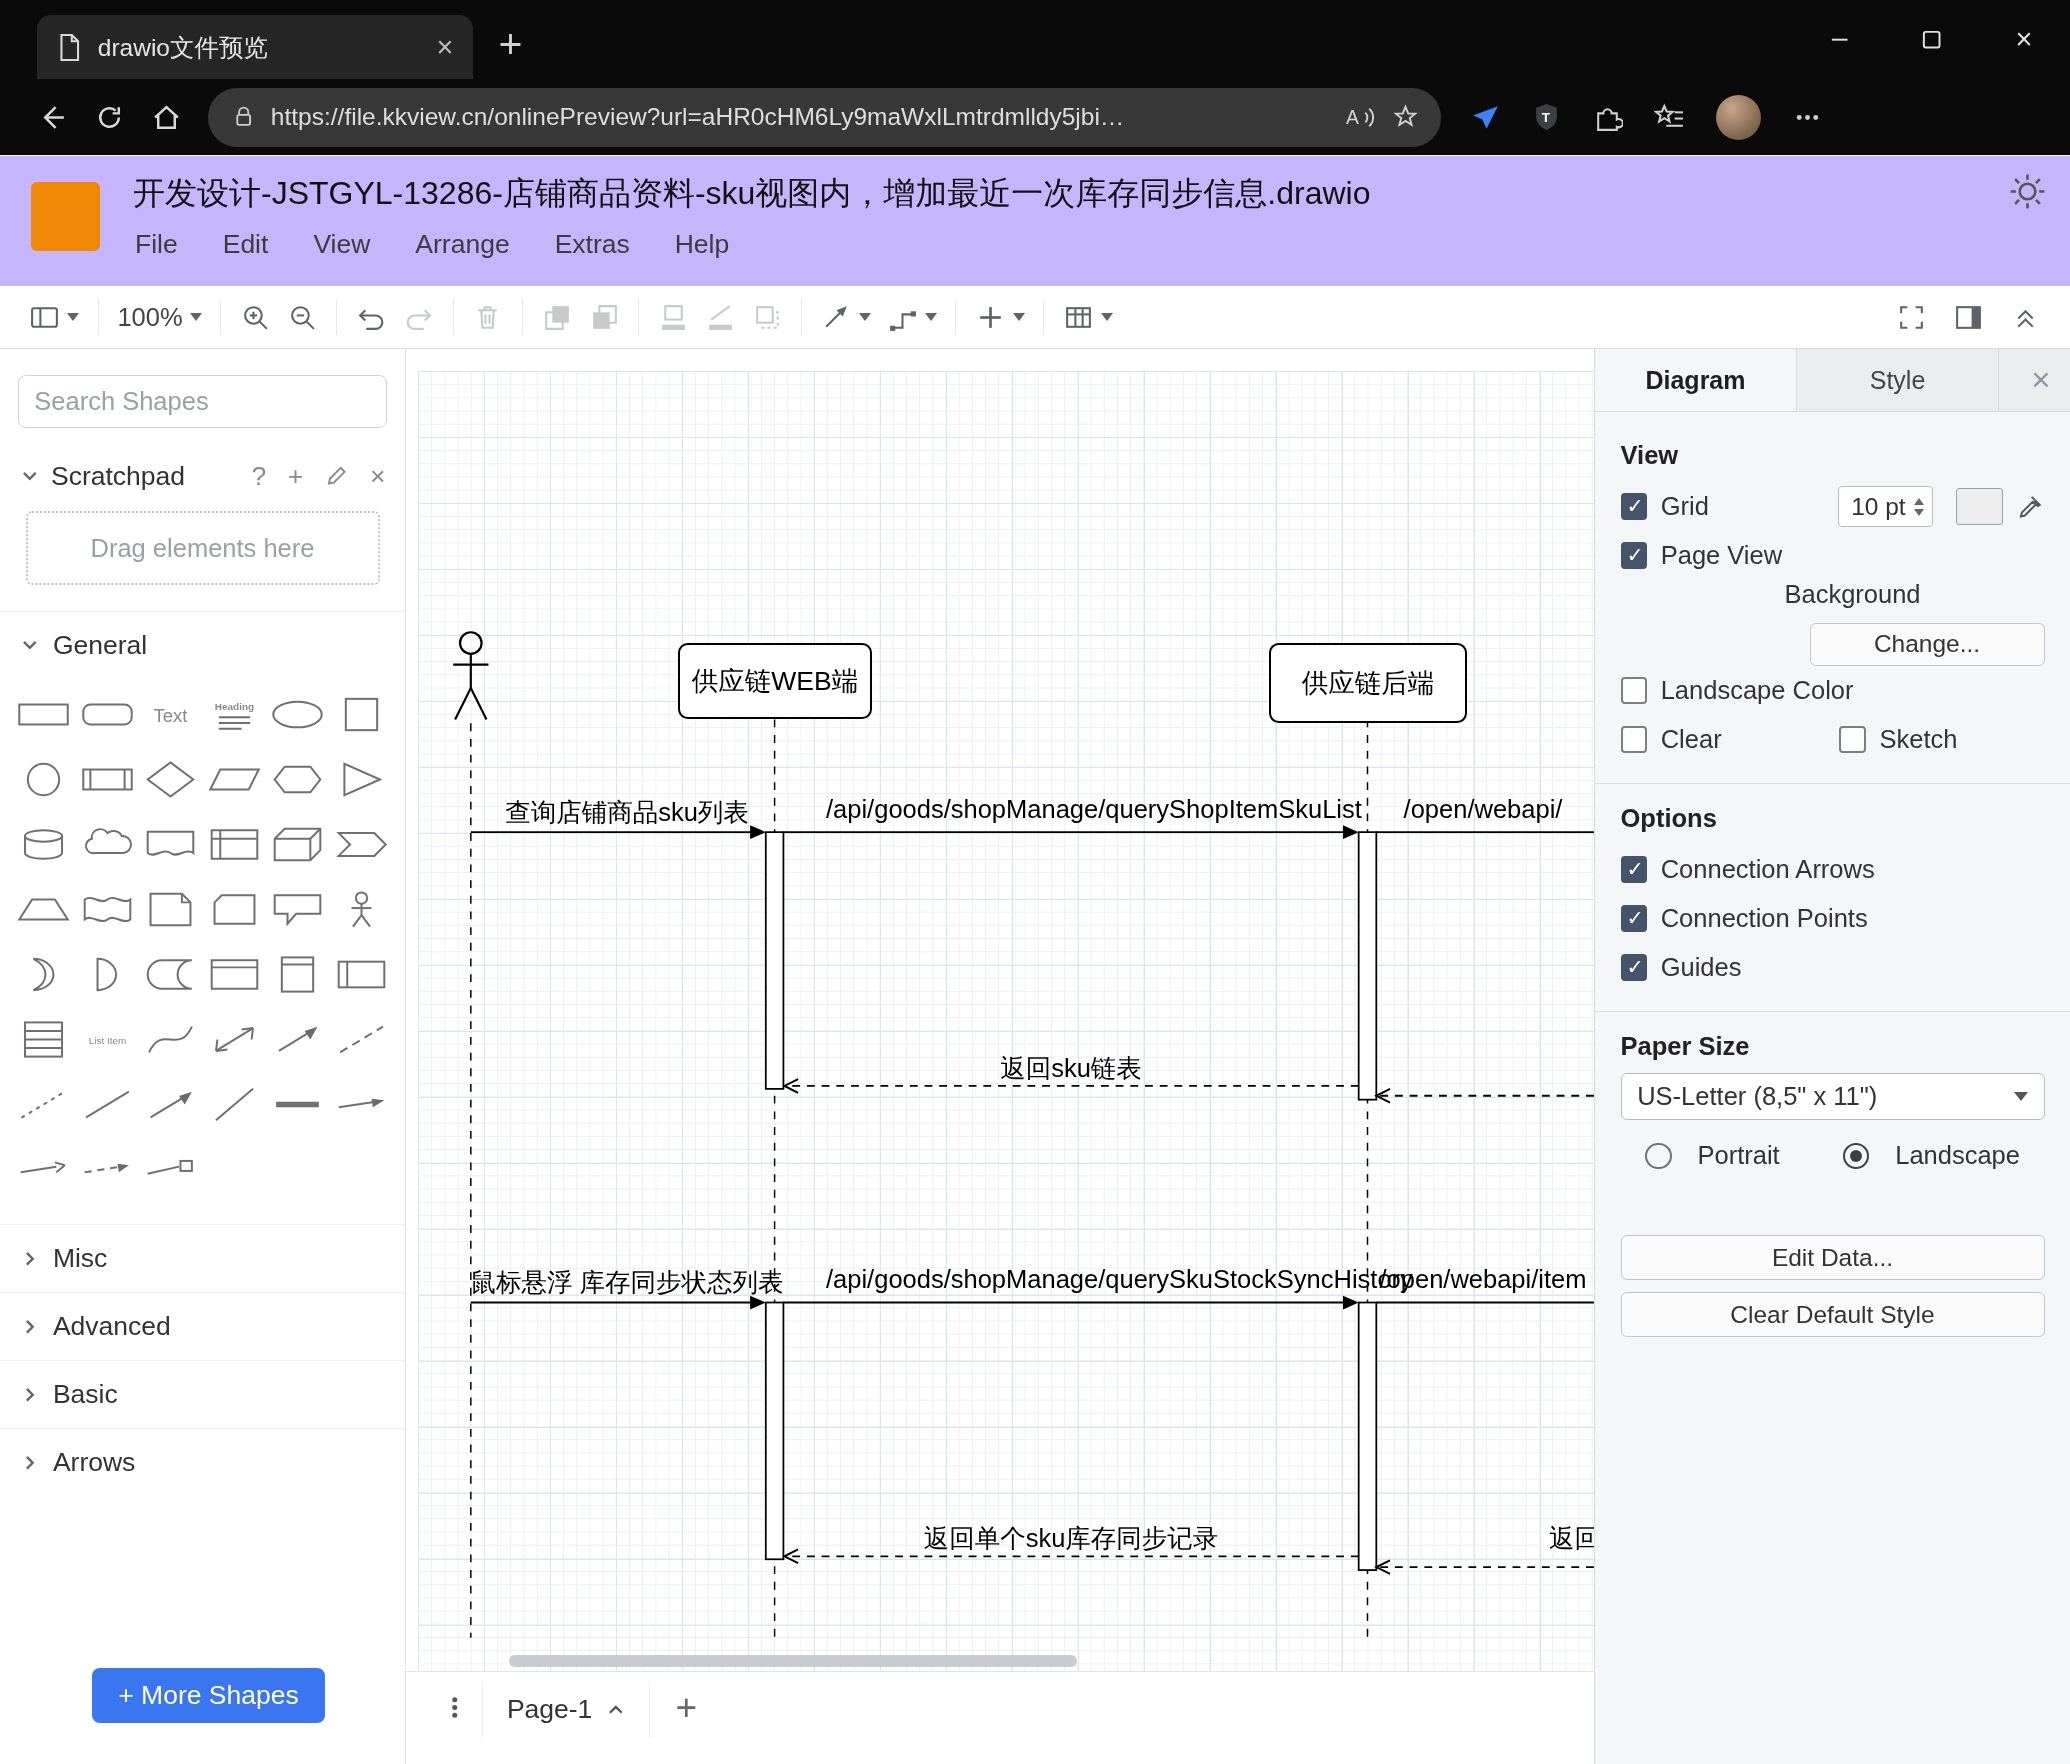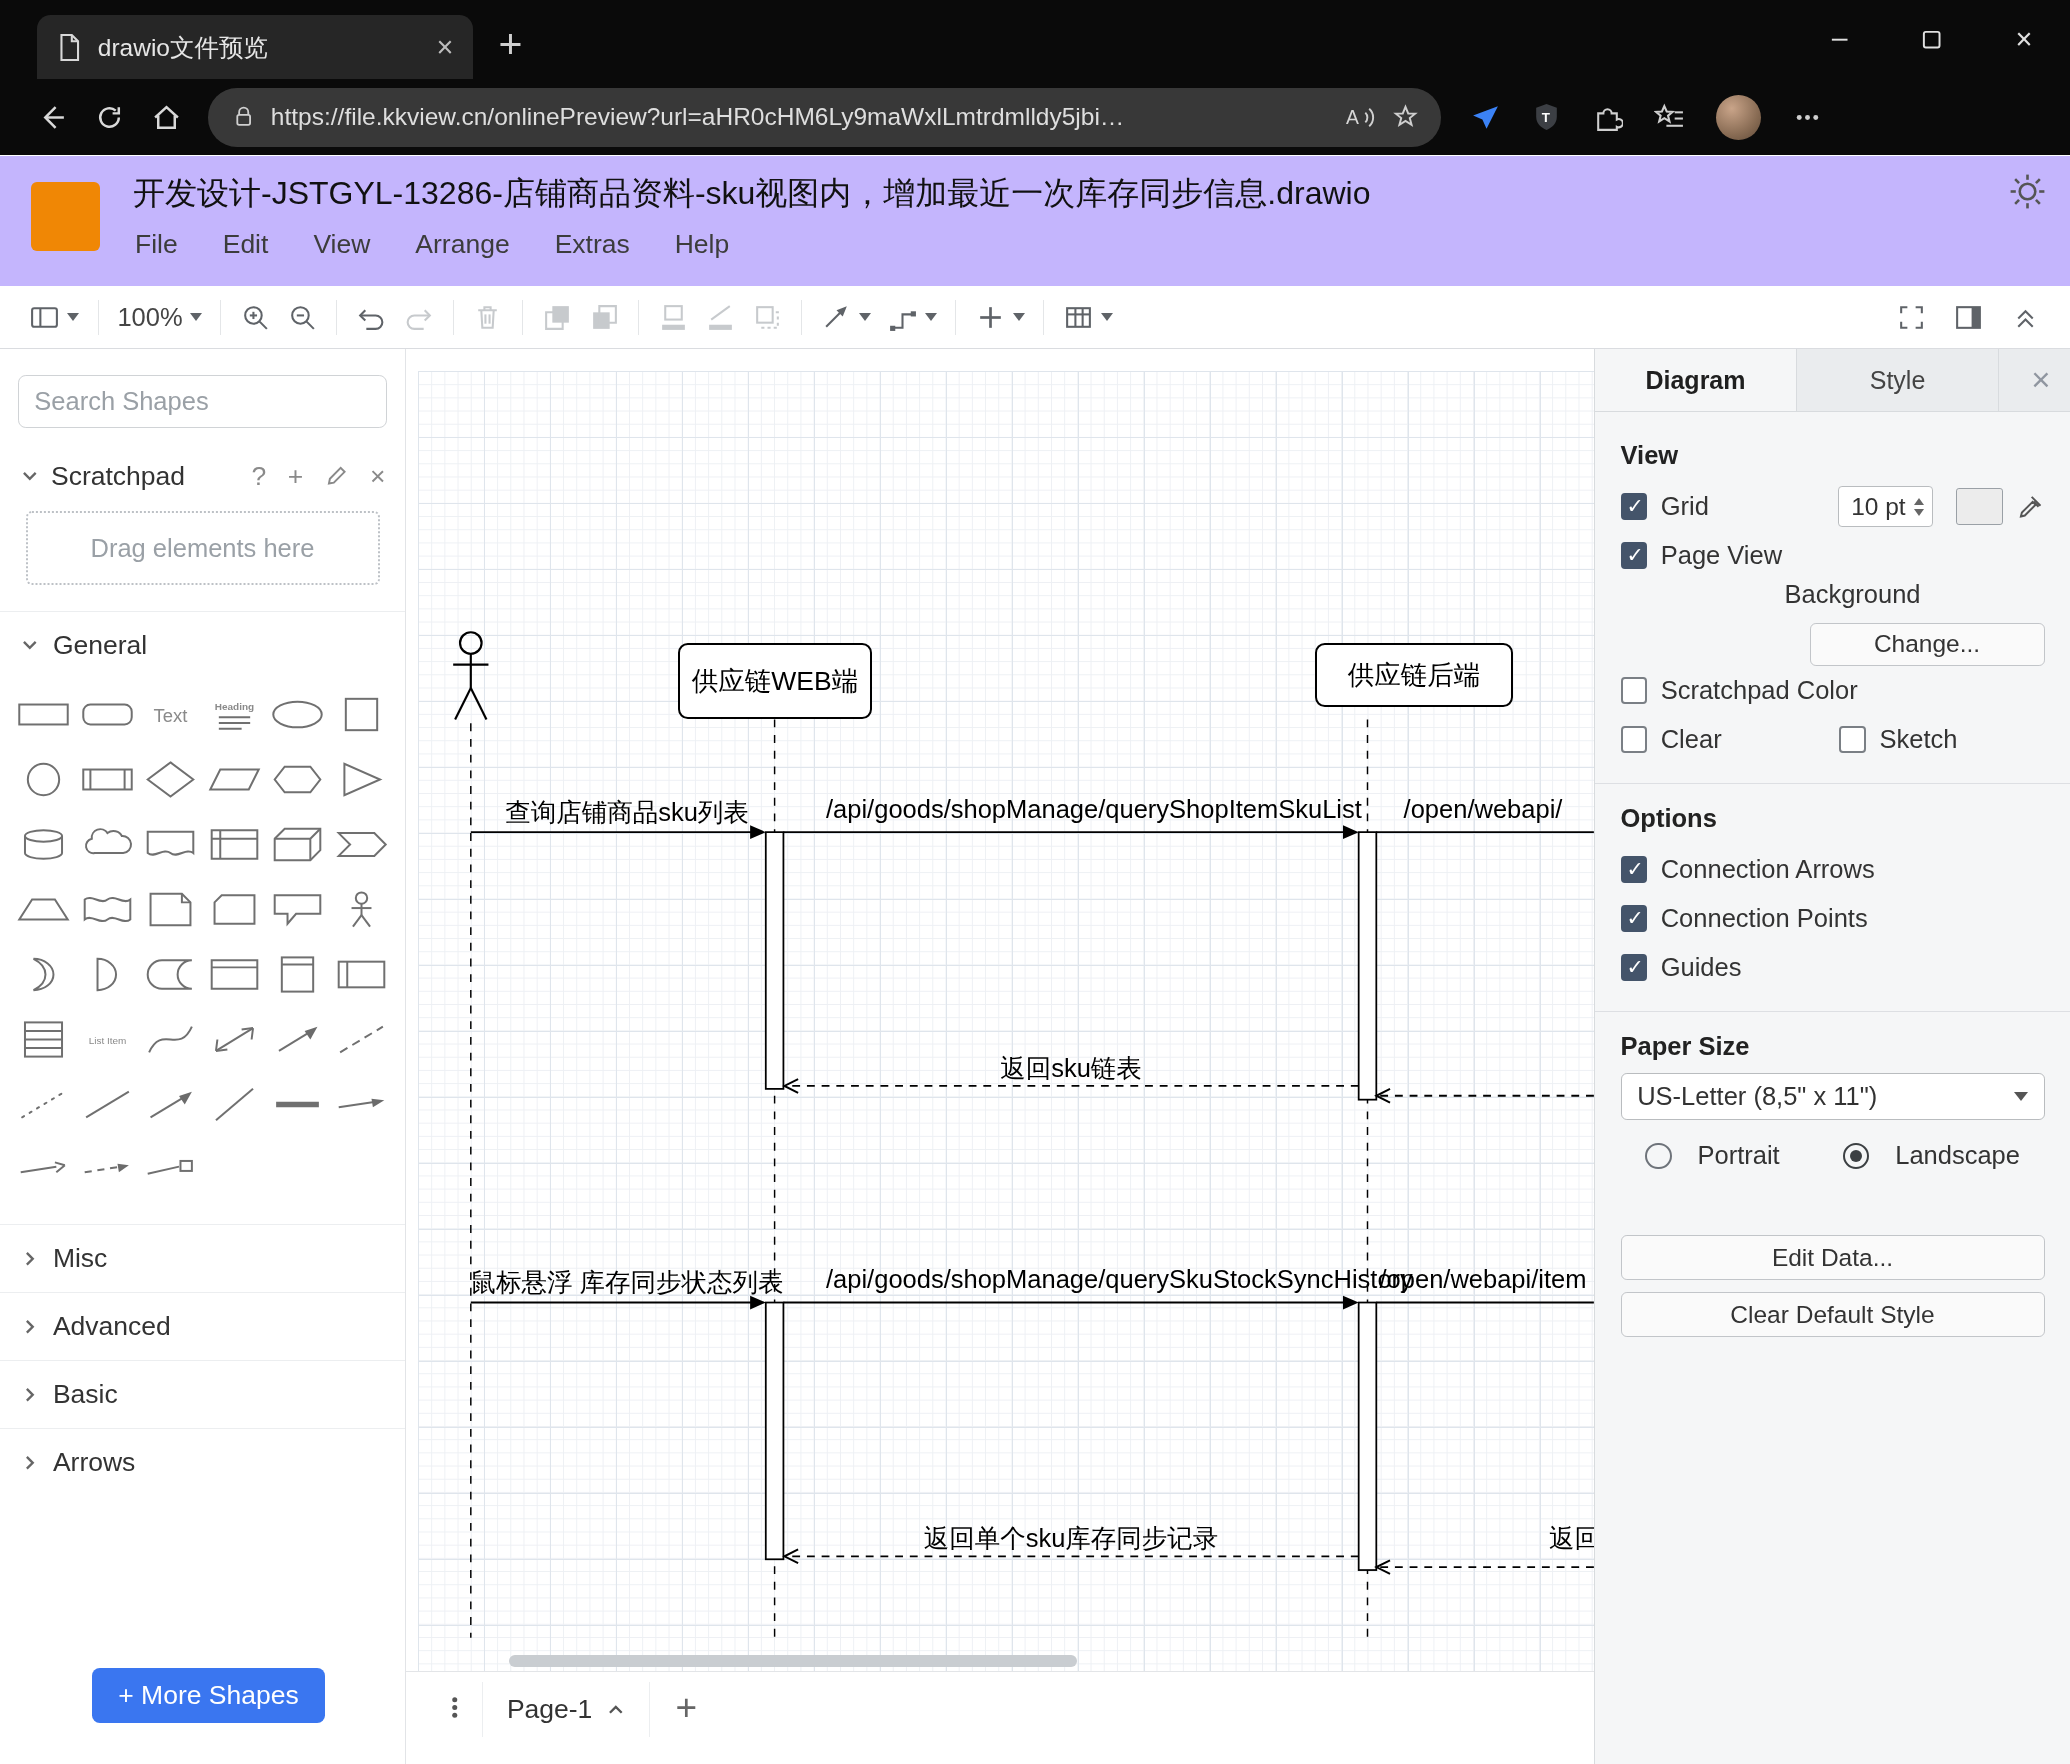--- a/index.html
+++ b/index.html
@@ -790,21 +790,21 @@
       <g stroke-width="2">
         <path d="M400,745 L386,752 L400,759"></path>
         <path d="M1004,755 L990,762 L1004,769"></path>
         <path d="M400,1225 L386,1232 L400,1239"></path>
         <path d="M1004,1236 L990,1243 L1004,1250"></path>
       </g>
     </g>
   </svg>
 
   <div class="lifebox" style="left:272px; top:294px; width:194px; height:76px;">供应链WEB端</div>
-  <div class="lifebox" style="left:909px; top:294px; width:198px; height:64px;">供应链后端</div>
+  <div class="lifebox" style="left:863px; top:294px; width:198px; height:80px;">供应链后端</div>
 
   <div class="msg" style="left:74px; top:446px; width:294px;">查询店铺商品sku列表</div>
   <div class="msg" style="left:420px; top:446px; width:490px;">/api/goods/shopManage/queryShopItemSkuList</div>
   <div class="msg" style="left:972px; top:446px; width:210px;">/open/webapi/</div>
   <div class="msg" style="left:420px; top:702px; width:490px;">返回sku链表</div>
   <div class="msg" style="left:64px; top:916px; width:314px;">鼠标悬浮 库存同步状态列表</div>
   <div class="msg" style="left:420px; top:916px; width:490px;">/api/goods/shopManage/querySkuStockSyncHistory</div>
   <div class="msg" style="left:972px; top:916px; width:210px;">/open/webapi/item</div>
   <div class="msg" style="left:420px; top:1172px; width:490px;">返回单个sku库存同步记录</div>
   <div class="msg" style="left:1143px; top:1172px; width:118px; text-align:left;">返回</div>
@@ -865,21 +865,21 @@
       <span>Page View</span>
     </div>
 
     <div class="fp-row indent">
       <span>Background</span>
       <span class="btn change">Change...</span>
     </div>
 
     <div class="fp-row">
       <span class="cb"></span>
-      <span>Scratchpad Color</span>
+      <span>Landscape Color</span>
     </div>
 
     <div class="fp-row">
       <span class="half">
         <span class="cb"></span>
         <span>Clear</span>
       </span>
       <span class="half">
         <span class="cb"></span>
         <span>Sketch</span>

